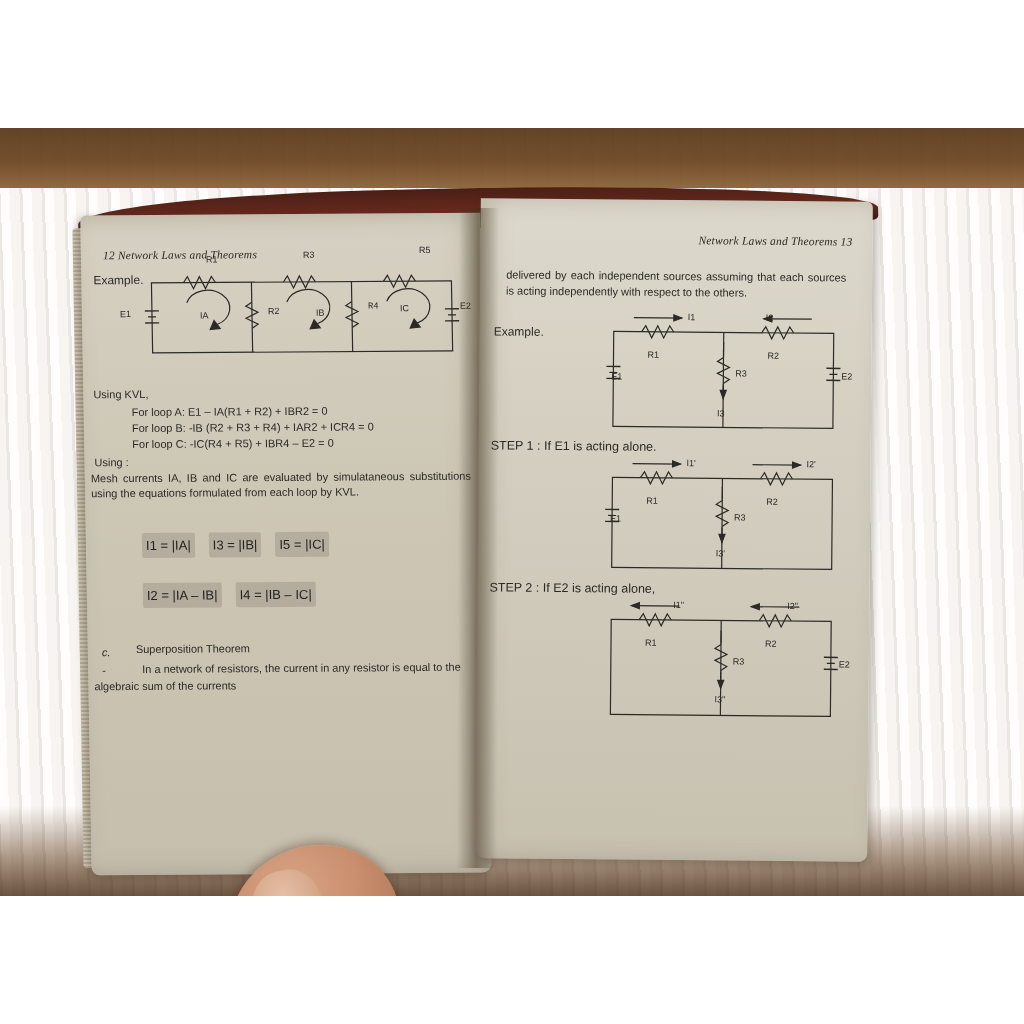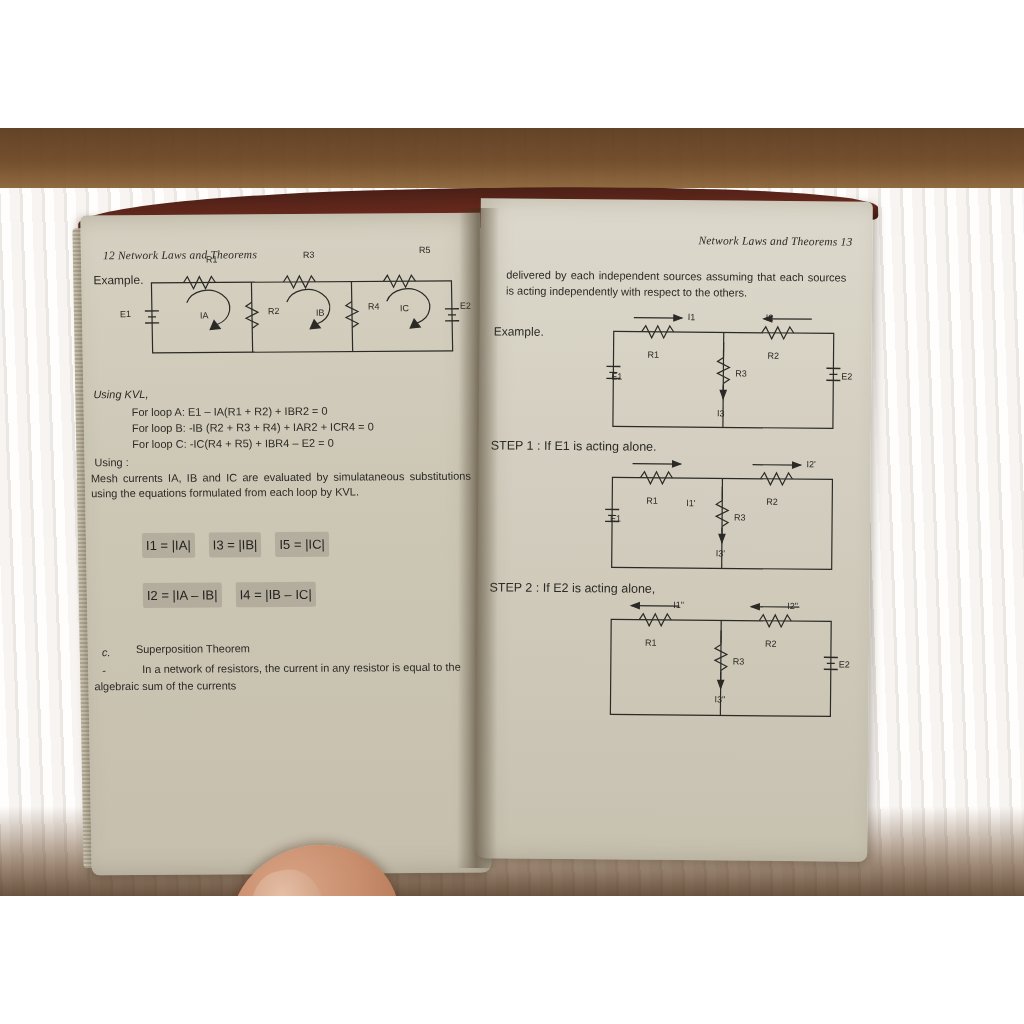--- a/index.html
+++ b/index.html
@@ -162,28 +162,28 @@
               <path d="M72,58 l6,8 l-10,1 z" fill="#2b2a26"></path>
               <path d="M172,58 l6,8 l-10,1 z" fill="#2b2a26"></path>
               <path d="M272,58 l6,8 l-10,1 z" fill="#2b2a26"></path>
             </g>
           </svg>
 
           <div class="lbl txt small" style="left:125px;top:40px;">R1</div>
           <div class="lbl txt small" style="left:222px;top:36px;">R3</div>
           <div class="lbl txt small" style="left:322px;top:32px;margin-left:16px;">R5</div>
           <div class="lbl txt small" style="left:186px;top:92px;">R2</div>
-          <div class="lbl txt small" style="left:286px;top:88px;">R4</div>
+          <div class="lbl txt small" style="left:286px;top:88px;font-family:Liberation Mono, monospace;">R4</div>
           <div class="lbl txt small" style="left:38px;top:94px;">E1</div>
           <div class="lbl txt small" style="left:378px;top:88px;">E2</div>
           <div class="lbl txt small" style="left:118px;top:96px;">IA</div>
           <div class="lbl txt small" style="left:234px;top:94px;">IB</div>
           <div class="lbl txt small" style="left:318px;top:90px;">IC</div>
 
-          <div class="lbl txt body-txt" style="left:10px;top:172px;font-style:italic;">Using KVL,</div>
+          <div class="lbl txt body-txt" style="left:10px;top:172px;">Using KVL,</div>
           <div class="lbl txt body-txt" style="left:48px;top:190px;">For loop A:  E1 – IA(R1 + R2) + IBR2 = 0</div>
           <div class="lbl txt body-txt" style="left:48px;top:206px;">For loop B: -IB (R2 + R3 + R4) + IAR2 + ICR4 = 0</div>
           <div class="lbl txt body-txt" style="left:48px;top:222px;">For loop C: -IC(R4 + R5) + IBR4 – E2 = 0</div>
 
           <div class="lbl txt body-txt" style="left:10px;top:240px;">Using :</div>
           <div class="lbl txt body-txt" style="left:6px;top:256px;width:380px;text-align:justify;">Mesh currents IA, IB and IC are evaluated by simulataneous substitutions using the equations formulated from each loop by KVL.</div>
 
           <div class="eqrow" style="left:56px;top:318px;">
             <span class="eqbox">I1 = |IA|</span>
             <span class="eqbox">I3 = |IB|</span>
@@ -257,21 +257,21 @@
               <line x1="3" y1="64" x2="17" y2="64" stroke-width="1.4"></line>
               <line x1="30" y1="6" x2="78" y2="6"></line>
               <path d="M78,6 l-8,-3 l0,6 z" fill="#2b2a26"></path>
               <line x1="150" y1="6" x2="198" y2="6"></line>
               <path d="M198,6 l-8,-3 l0,6 z" fill="#2b2a26"></path>
               <line x1="120" y1="28" x2="120" y2="41"></line>
               <line x1="120" y1="69" x2="120" y2="84"></line>
               <path d="M120,84 l-3,-8 l6,0 z" fill="#2b2a26"></path>
             </g>
           </svg>
-          <div class="lbl txt small" style="left:208px;top:258px;margin-top:40px;">I1'</div>
+          <div class="lbl txt small" style="left:208px;top:258px;">I1'</div>
           <div class="lbl txt small" style="left:328px;top:258px;">I2'</div>
           <div class="lbl txt small" style="left:168px;top:296px;">R1</div>
           <div class="lbl txt small" style="left:288px;top:296px;">R2</div>
           <div class="lbl txt small" style="left:256px;top:312px;">R3</div>
           <div class="lbl txt small" style="left:132px;top:314px;">E1</div>
           <div class="lbl txt small" style="left:238px;top:348px;text-align:center;">I3'</div>
 
           <div class="lbl txt" style="left:12px;top:382px;font-size:12.5px;">STEP 2 : If E2 is acting alone,</div>
 
           <svg width="250" height="125" viewBox="0 0 250 125" style="position:absolute;left:124px;top:400px;">

